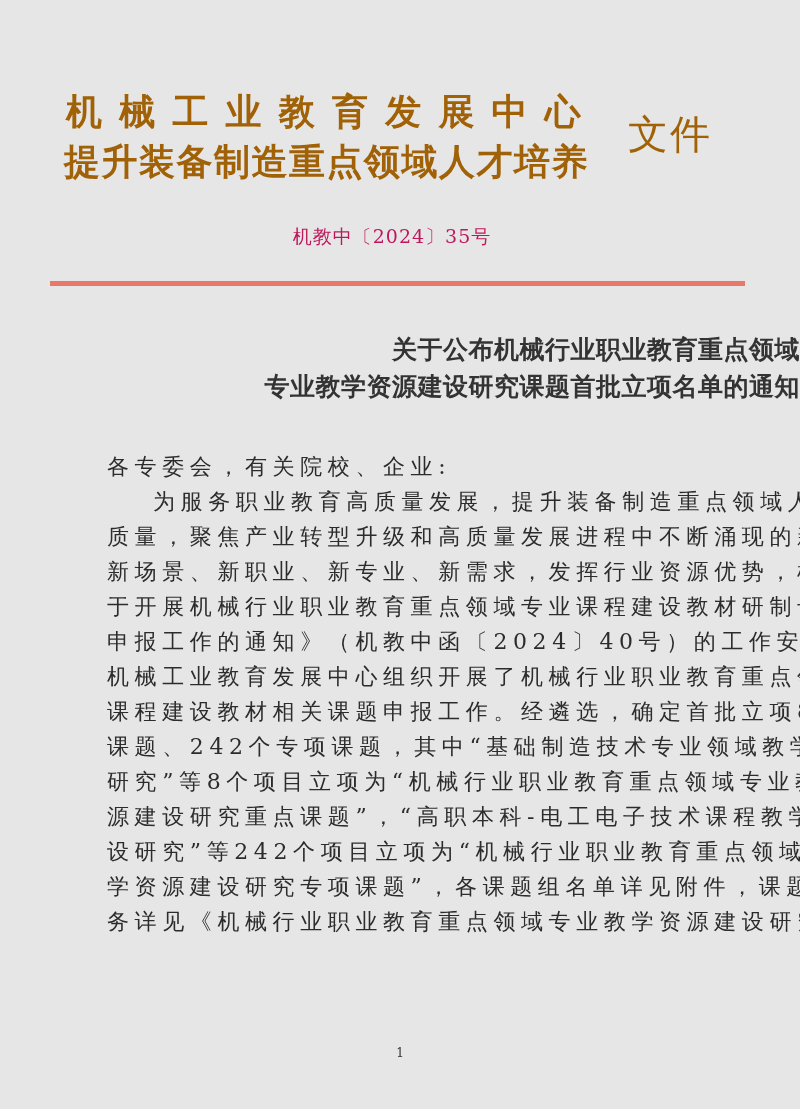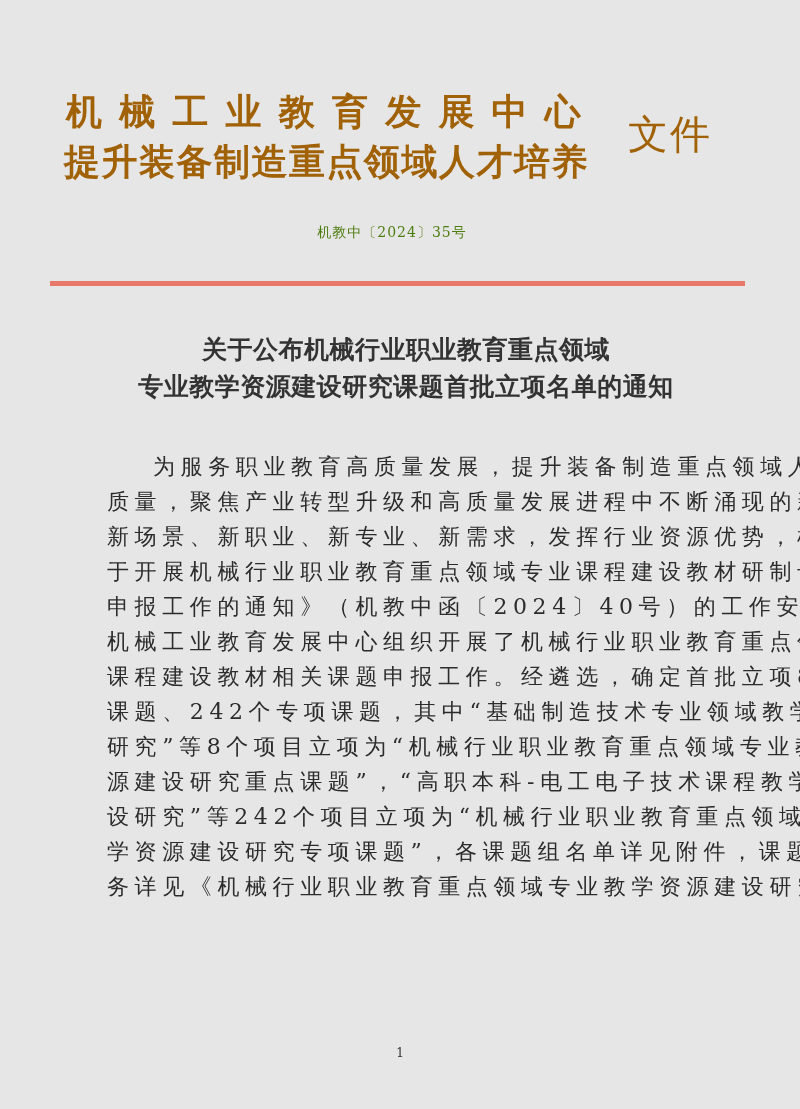--- a/index.html
+++ b/index.html
@@ -35,34 +35,34 @@
     font-size: 40px;
     letter-spacing: 2px;
     line-height: 60px;
     font-weight: normal;
   }
   #doc-number {
     position: absolute;
     left: 0; right: 16px;
     top: 224px;
     text-align: center;
-    font-size: 14px;
+    font-size: 19px;
     letter-spacing: 1px;
-    color: #4d7c0f;
+    color: #be185d;
   }
   #red-rule {
     position: absolute;
     left: 50px; top: 281px;
     width: 695px; height: 5px;
     background: #e8786a;
   }
   .title-line {
     position: absolute;
     left: 12px; right: 0;
-    text-align: center;
+    text-align: right;
     font-size: 25px;
     font-weight: bold;
     color: #333;
     letter-spacing: 0.5px;
     white-space: nowrap;
   }
   #title1 { top: 333px; }
   #title2 { top: 370px; }
   #body-text {
     position: absolute;
@@ -94,20 +94,21 @@
 <div id="doc-word" class="header-org">文件</div>
 
 <div id="doc-number">机教中〔2024〕35号</div>
 
 <div id="red-rule"></div>
 
 <div id="title1" class="title-line">关于公布机械行业职业教育重点领域</div>
 <div id="title2" class="title-line">专业教学资源建设研究课题首批立项名单的通知</div>
 
 <div id="body-text">
+  <div class="line">各专委会，有关院校、企业:</div>
   <div class="line indent">为服务职业教育高质量发展，提升装备制造重点领域人才培养</div>
   <div class="line">质量，聚焦产业转型升级和高质量发展进程中不断涌现的新技术、</div>
   <div class="line">新场景、新职业、新专业、新需求，发挥行业资源优势，根据《关</div>
   <div class="line">于开展机械行业职业教育重点领域专业课程建设教材研制专项课题</div>
   <div class="line">申报工作的通知》（机教中函〔2024〕40号）的工作安排和要求，</div>
   <div class="line">机械工业教育发展中心组织开展了机械行业职业教育重点领域专业</div>
   <div class="line">课程建设教材相关课题申报工作。经遴选，确定首批立项8个重点</div>
   <div class="line">课题、242个专项课题，其中“基础制造技术专业领域教学资源建设</div>
   <div class="line">研究”等8个项目立项为“机械行业职业教育重点领域专业教学资</div>
   <div class="line">源建设研究重点课题”，“高职本科-电工电子技术课程教学资源建</div>

